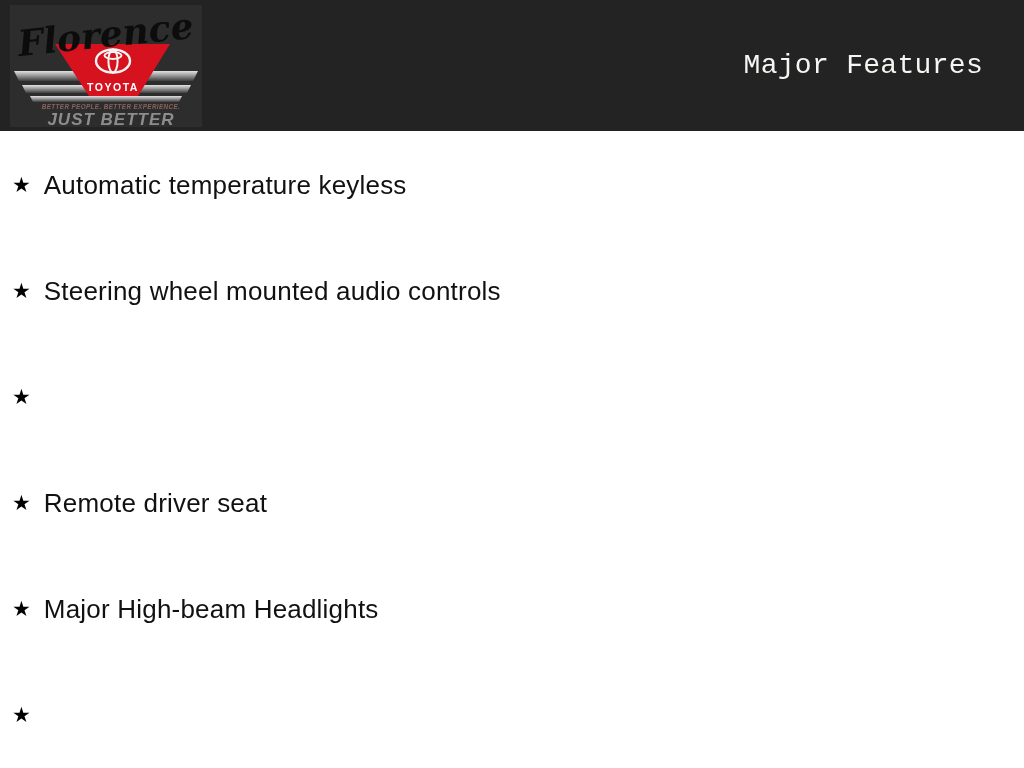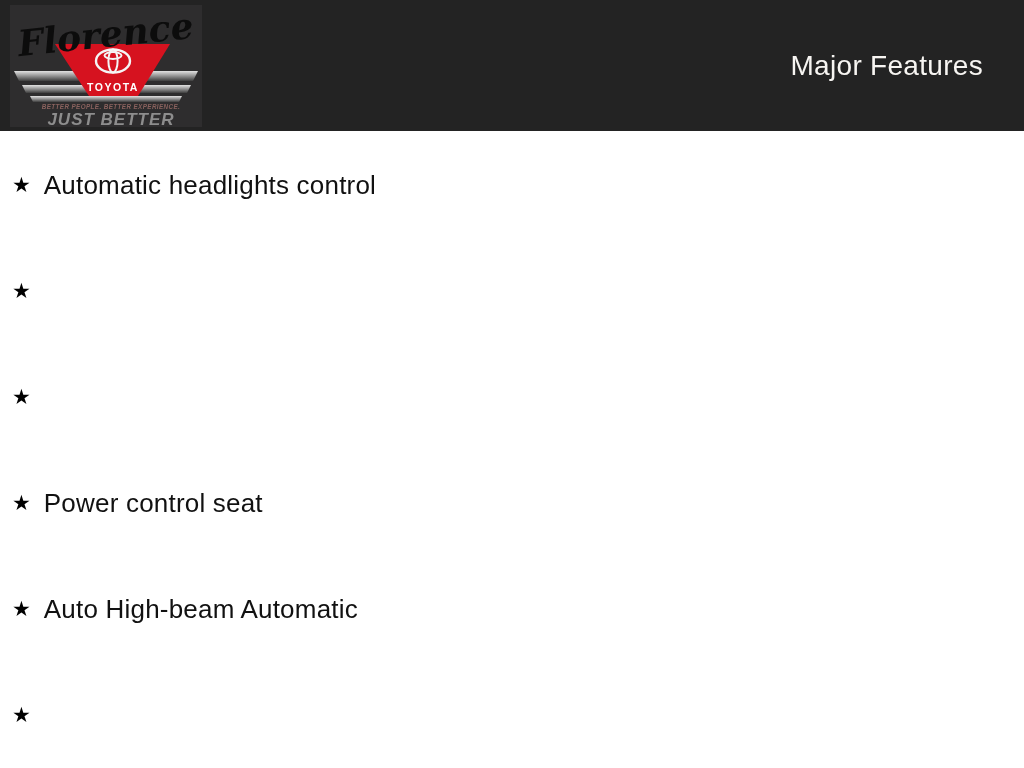--- a/index.html
+++ b/index.html
@@ -28,20 +28,21 @@
   .page-title {
     position: absolute;
     top: 0;
     right: 41px;
     height: 131px;
     display: flex;
     align-items: center;
     font-size: 28px;
     color: #f7f5f2;
     letter-spacing: 0.3px;
+    font-family: Liberation Mono, monospace;
   }
   .feature-list {
     position: absolute;
     top: 131px;
     left: 0;
     width: 1024px;
     margin: 0;
     padding: 1px 0 0 12px;
     list-style: none;
   }
@@ -101,32 +102,33 @@
 
     <text x="101" y="120" text-anchor="middle" font-family="Liberation Sans, sans-serif" font-size="17" font-weight="bold" font-style="italic" letter-spacing="1" fill="#8d8d8d">JUST BETTER</text>
   </svg>
 
   <div class="page-title">Major Features</div>
 </div>
 
 <ul class="feature-list">
   <li class="feature-item">
     <span class="star-bullet">★</span>
-    <span class="feature-label">Automatic headlights control</span>
+    <span class="feature-label">Automatic temperature keyless</span>
+  </li>
+  <li class="feature-item">
+    <span class="star-bullet">★</span>
+    <span class="feature-label">Steering wheel mounted audio controls</span>
   </li>
   <li class="feature-item">
     <span class="star-bullet">★</span>
   </li>
   <li class="feature-item">
     <span class="star-bullet">★</span>
+    <span class="feature-label">Remote driver seat</span>
   </li>
   <li class="feature-item">
     <span class="star-bullet">★</span>
-    <span class="feature-label">Power control seat</span>
-  </li>
-  <li class="feature-item">
-    <span class="star-bullet">★</span>
-    <span class="feature-label">Auto High-beam Automatic</span>
+    <span class="feature-label">Major High-beam Headlights</span>
   </li>
   <li class="feature-item">
     <span class="star-bullet">★</span>
   </li>
 </ul>
 
 </body></html>

